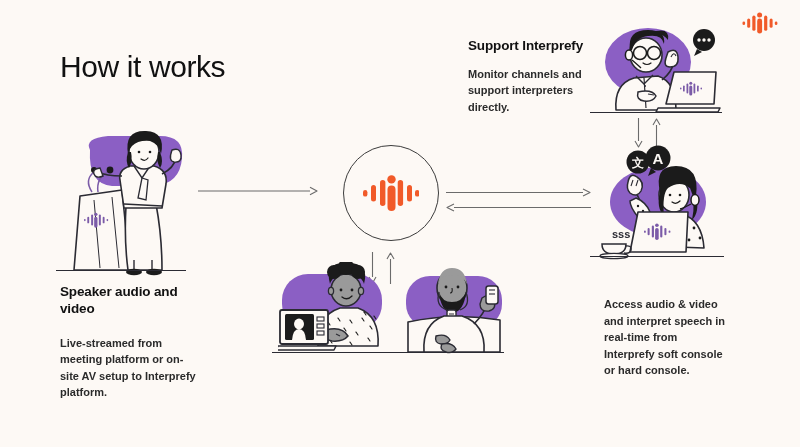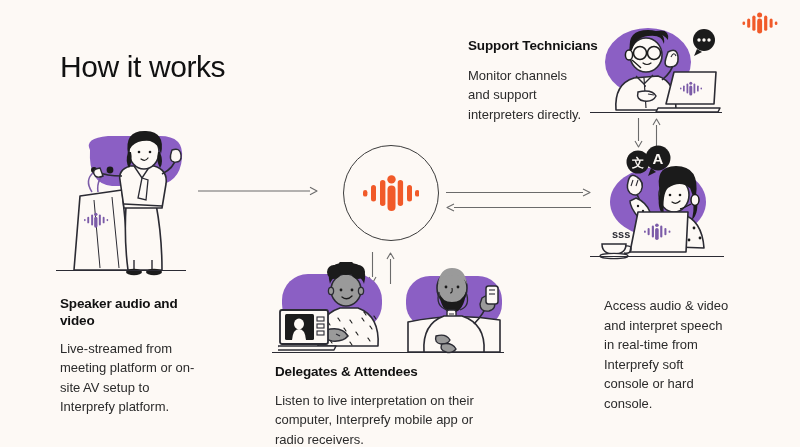--- a/index.html
+++ b/index.html
@@ -16,21 +16,21 @@
   
   .page-title{
     font-size:30px;font-weight:normal;letter-spacing:-0.4px;color:#111;
     line-height:1.1;
   }
   .sect-title{
     font-size:13.5px;font-weight:bold;color:#111;line-height:1.25;
     letter-spacing:-0.15px;
   }
   .sect-body{
-    font-size:13px;line-height:1.5;color:#2b2b2b;font-weight:400;
+    font-size:11px;line-height:1.5;color:#2b2b2b;font-weight:700;
   }
 
   
   .wave{display:block;}
 
   
   .center-circle{
     width:96px;height:96px;border-radius:50%;
     border:1.2px solid #3c3c3c;background:#FDF9F5;
     display:flex;align-items:center;justify-content:center;
@@ -113,23 +113,23 @@
       <path d="M98 24 q4 10 0 16 q-4 -7 -2 -16 z" fill="#1b1b1b"></path>
 
       <circle cx="77" cy="24" r="1.3" fill="#1b1b1b"></circle>
       <circle cx="88" cy="24" r="1.3" fill="#1b1b1b"></circle>
       <path d="M79 31 q4 3 7 -1" fill="none" stroke="#1b1b1b" stroke-width="1.2" stroke-linecap="round"></path>
     </svg>
   </div>
 
   <div class="abs" style="left:56px;top:270px;width:130px;height:1px;background:#2b2b33;"></div>
 
-  <div class="abs" style="left:60px;top:296px;width:150px;">
+  <div class="abs" style="left:60px;top:284px;width:150px;">
     <div class="sect-title">Speaker audio and video</div>
-    <div class="sect-body" style="margin-top:9px;width:140px;">Live-streamed from meeting platform or on-site AV setup to Interprefy platform.</div>
+    <div class="sect-body" style="margin-top:17px;width:140px;">Live-streamed from meeting platform or on-site AV setup to Interprefy platform.</div>
   </div>
 
   <div class="abs arrow" style="left:198px;top:186px;">
     <svg width="120" height="10" viewBox="0 0 120 10">
       <line x1="0" y1="5" x2="112" y2="5" stroke="#6b6b6b" stroke-width="1.1"></line>
       <path d="M112 1.3 L119 5 L112 8.7" fill="none" stroke="#6b6b6b" stroke-width="1.1" stroke-linejoin="round"></path>
     </svg>
   </div>
 
   <div class="abs center-circle" style="left:343px;top:145px;">
@@ -180,21 +180,21 @@
     </svg>
   </div>
   <div class="abs arrow" style="left:652px;top:118px;">
     <svg width="9" height="30" viewBox="0 0 9 30">
       <line x1="4.5" y1="7" x2="4.5" y2="30" stroke="#6b6b6b" stroke-width="1.1"></line>
       <path d="M1 7 L4.5 1 L8 7" fill="none" stroke="#6b6b6b" stroke-width="1.1" stroke-linejoin="round"></path>
     </svg>
   </div>
 
   <div class="abs" style="left:468px;top:38px;width:130px;">
-    <div class="sect-title">Support Technicians</div>
+    <div class="sect-title">Support Interprefy</div>
     <div class="sect-body" style="margin-top:11px;width:120px;">Monitor channels and support interpreters directly.</div>
   </div>
 
   <div class="abs" style="left:596px;top:22px;width:125px;height:95px;">
     <svg width="125" height="95" viewBox="0 0 125 95">
 
       <ellipse cx="52" cy="40" rx="43" ry="34" fill="#8B5FC4"></ellipse>
 
       <g>
         <circle cx="108" cy="18" r="11" fill="#1b1b1b"></circle>
@@ -402,18 +402,14 @@
 
       <path d="M72 62 Q82 52 86 40" fill="none" stroke="#2b2b33" stroke-width="1.6"></path>
       <path d="M80 36 q8 -6 12 2 q3 9 -5 11 q-9 1 -9 -7 z" fill="#9a9a9a" stroke="#2b2b33" stroke-width="1.4"></path>
       <rect x="84" y="24" width="12" height="18" rx="2.5" fill="#FDF9F5" stroke="#2b2b33" stroke-width="1.5"></rect>
       <line x1="87" y1="28" x2="93" y2="28" stroke="#2b2b33" stroke-width="1.1"></line>
       <line x1="87" y1="32" x2="93" y2="32" stroke="#2b2b33" stroke-width="1.1"></line>
     </svg>
   </div>
   <div class="abs" style="left:272px;top:352px;width:232px;height:1px;background:#2b2b33;"></div>
 
-  <div class="abs" style="left:275px;top:364px;width:235px;">
-    <div class="sect-title">Delegates &amp; Attendees</div>
-    <div class="sect-body" style="margin-top:10px;width:225px;">Listen to live interpretation on their computer, Interprefy mobile app or radio receivers.</div>
-  </div>
 
 </div>
 
 </body></html>

